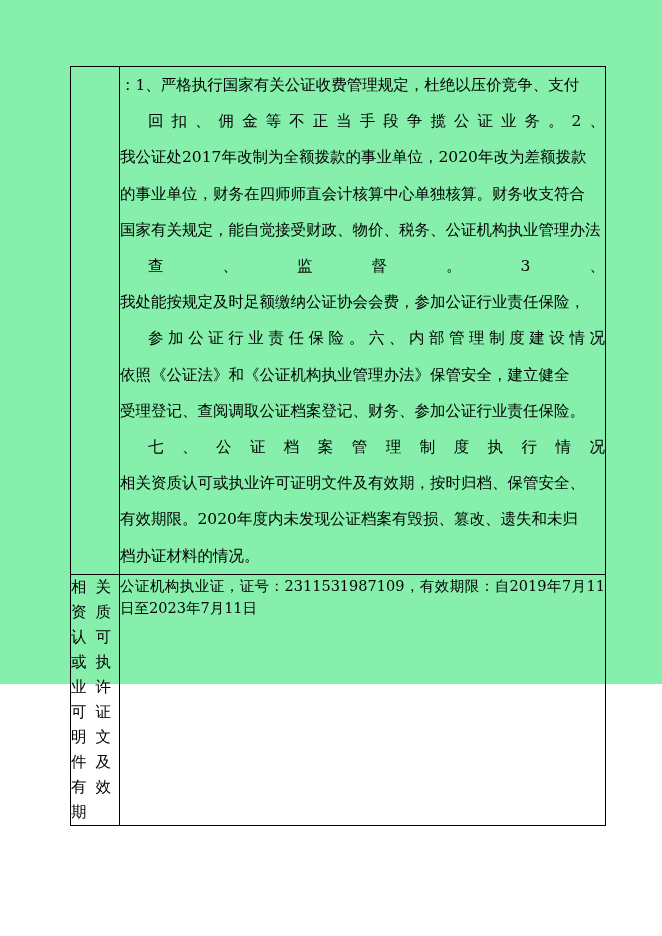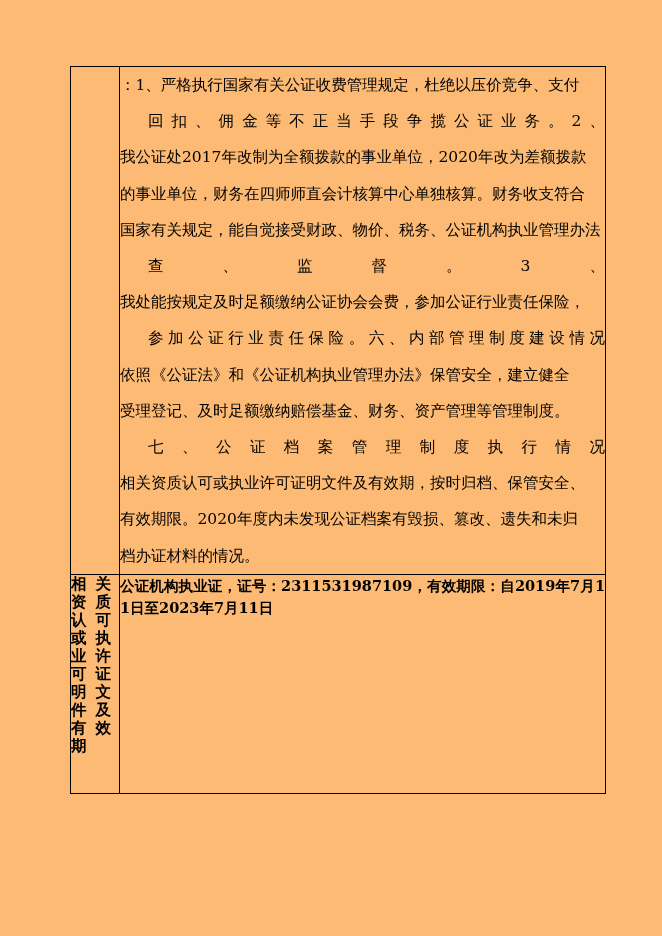--- a/index.html
+++ b/index.html
@@ -15,22 +15,22 @@
     color: #000000;
     position: relative;
     overflow: hidden;
   }
 
   .page {
     position: absolute;
     left: 0;
     top: 0;
     width: 662px;
-    height: 936px;
-    background: #fdba74;
+    height: 684px;
+    background: #86efac;
   }
 
   .doc-table {
     position: absolute;
     left: 70px;
     top: 66px;
     width: 535px;
     border-collapse: collapse;
     table-layout: fixed;
   }
@@ -38,23 +38,23 @@
   .doc-table td {
     border: 1px solid #000000;
     vertical-align: top;
     padding: 0;
   }
 
   
   .label-cell {
     width: 48px;
     padding: 6px 3px 6px 4px;
-    font-weight: bold;
+    font-weight: normal;
     font-size: 15.5px;
-    line-height: 18px;
+    line-height: 25px;
     letter-spacing: 0px;
     text-align: left;
   }
   .label-cell .label-text {
     display: block;
     width: 40px;
     word-break: break-all;
     white-space: normal;
     text-align: justify;
     text-align-last: justify;
@@ -94,21 +94,20 @@
     word-break: break-all;
   }
 
   .cert-para {
     margin: 0;
     font-size: 14.5px;
     line-height: 22px;
     text-align: justify;
     text-align-last: left;
     word-break: break-all;
-    font-weight: bold;
   }
 </style>
 </head>
 <body>
 
 <div class="page">
 
   <table class="doc-table">
     <tbody>
 
@@ -120,21 +119,21 @@
           <div class="para">
             <span class="nline">：1、严格执行国家有关公证收费管理规定，杜绝以压价竞争、支付</span>
             <span class="jline">回扣、佣金等不正当手段争揽公证业务。2、</span>
             <span class="nline">我公证处2017年改制为全额拨款的事业单位，2020年改为差额拨款</span>
             <span class="nline">的事业单位，财务在四师师直会计核算中心单独核算。财务收支符合</span>
             <span class="nline">国家有关规定，能自觉接受财政、物价、税务、公证机构执业管理办法</span>
             <span class="jline">查、监督。3、</span>
             <span class="nline">我处能按规定及时足额缴纳公证协会会费，参加公证行业责任保险，</span>
             <span class="jline">参加公证行业责任保险。六、内部管理制度建设情况</span>
             <span class="nline">依照《公证法》和《公证机构执业管理办法》保管安全，建立健全</span>
-            <span class="nline">受理登记、及时足额缴纳赔偿基金、财务、资产管理等管理制度。</span>
+            <span class="nline">受理登记、查阅调取公证档案登记、财务、参加公证行业责任保险。</span>
             <span class="jline">七、公证档案管理制度执行情况</span>
             <span class="nline">相关资质认可或执业许可证明文件及有效期，按时归档、保管安全、</span>
             <span class="nline">有效期限。2020年度内未发现公证档案有毁损、篡改、遗失和未归</span>
             <span class="nline">档办证材料的情况。</span>
           </div>
         </td>
       </tr>
 
       <tr class="row-2">
         <td class="label-cell">

